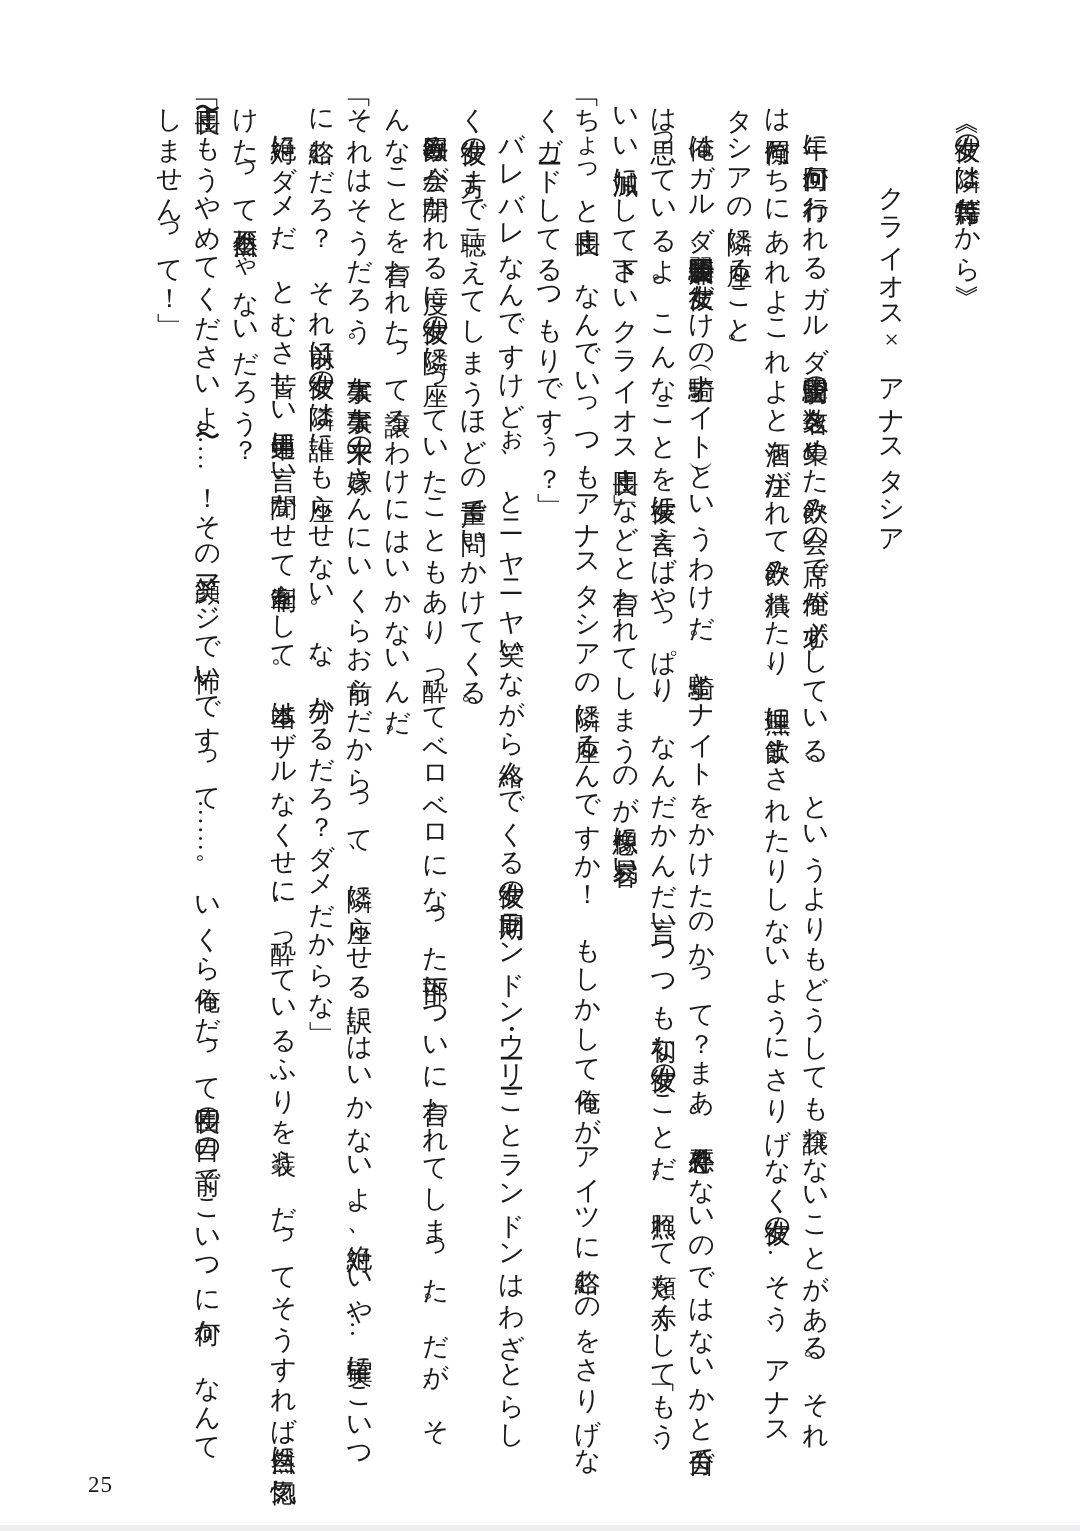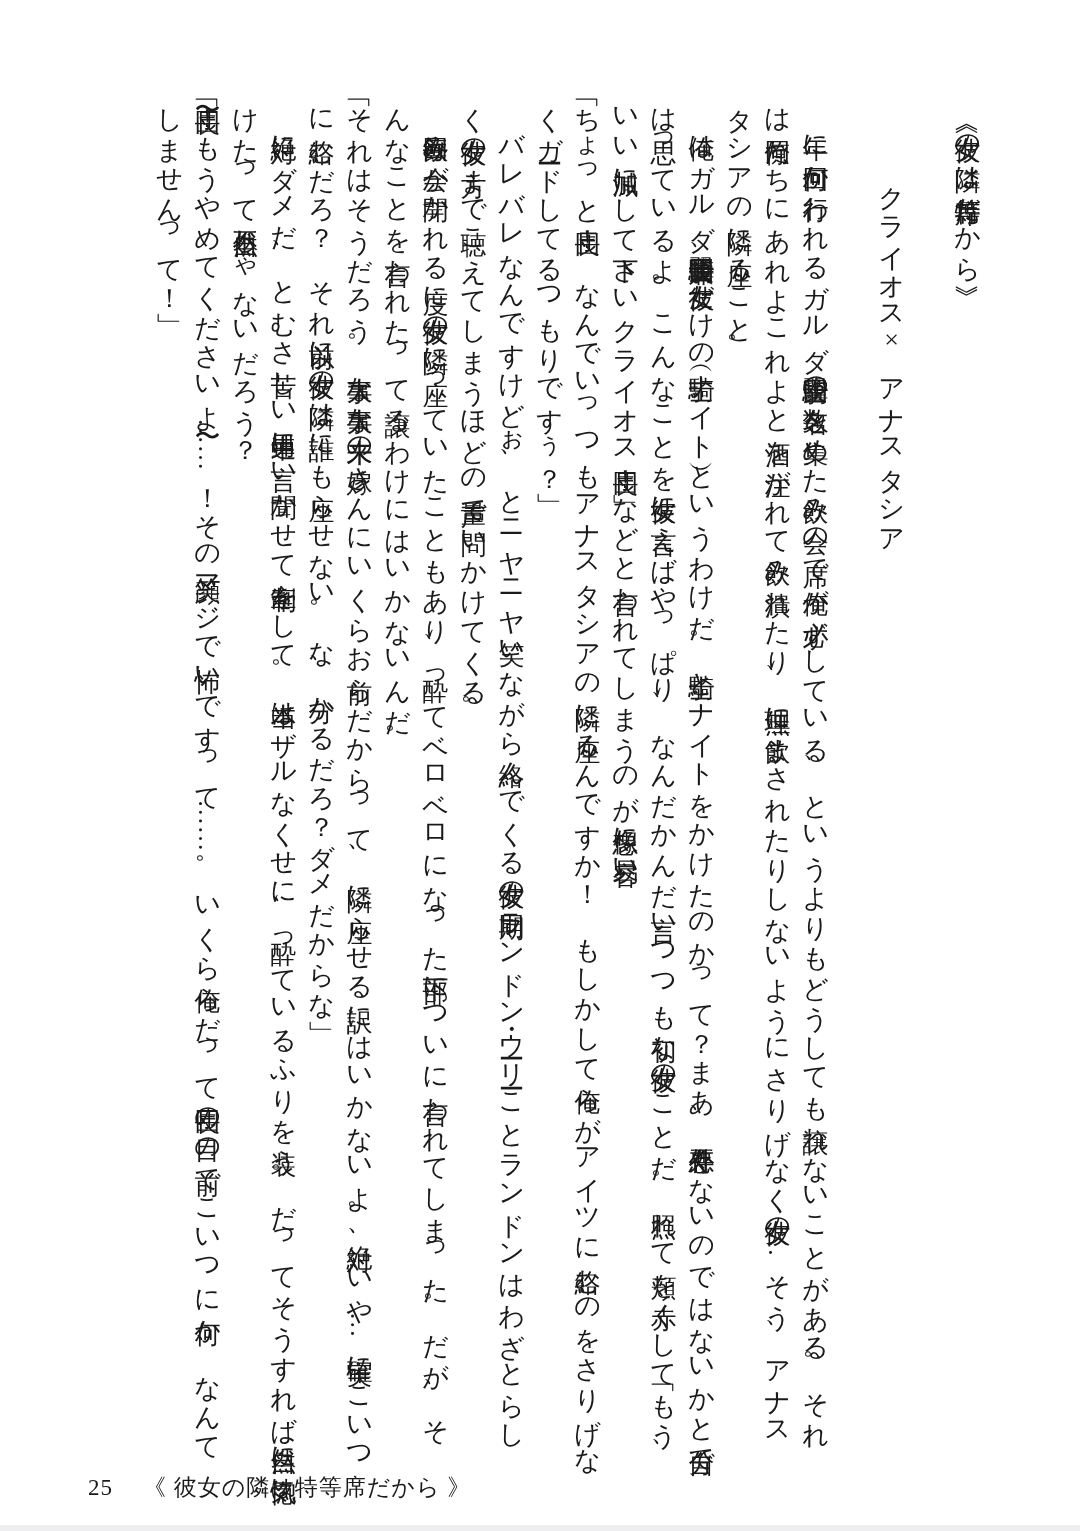--- a/index.html
+++ b/index.html
@@ -42,22 +42,21 @@
   }
   .body-text p {
     margin: 0;
     padding: 0;
   }
   .footer {
     position: absolute;
     left: 88px;
     top: 1472px;
     display: flex;
-    align-items: center;
-    gap: 30px;
+    align-items: flex-start;
     font-size: 23px;
     letter-spacing: 1px;
   }
   .bottom-strip {
     position: absolute;
     left: 0;
     bottom: 0;
     width: 1080px;
     height: 6px;
     background: #eeeef0;
@@ -80,17 +79,16 @@
         <p>　バレバレなんですけどぉ、とニヤニヤ笑いながら絡んでくる彼女の同期ランドン・ウーリーことランドンはわざとらしく彼女の方まで聴こえてしまうほどの声量で問いかけてくる。</p>
         <p>　毎回飲み会が開かれる度に彼女の隣に座っていたこともあり、酔ってベロベロになった部下についに言われてしまった。だが、そんなことを言われたって譲るわけにはいかないんだ。</p>
         <p>「それはそうだろう。大事な大事な未来の嫁さんにいくらお前らだからって、隣に座らせる訳にはいかないよ。絶対、いや…確実にこいつに絡むだろ？　それ以前に彼女の隣は誰にも座らせない。な、分かるだろ？ダメだからな」</p>
         <p>　絶対にダメだ、とむさ苦しい男連中に言い聞かせて牽制をして。本当はザルなくせに、酔っているふりを装う。だってそうすれば自然に惚気けたって不自然じゃないだろう？</p>
         <p>「団長〜！もうやめてくださいよ〜……！その笑顔マジで怖いですって……。いくら俺らだって団長の目の前でこいつに何か、なんてしませんって！」</p>
       </div>
   </div>
 
   <div class="footer">
     <span class="pagenum">25</span>
-    <span class="footer-title">《 彼女の隣は特等席だから 》</span>
   </div>
 
   <div class="bottom-strip"></div>
 </div>
 
 </body></html>

